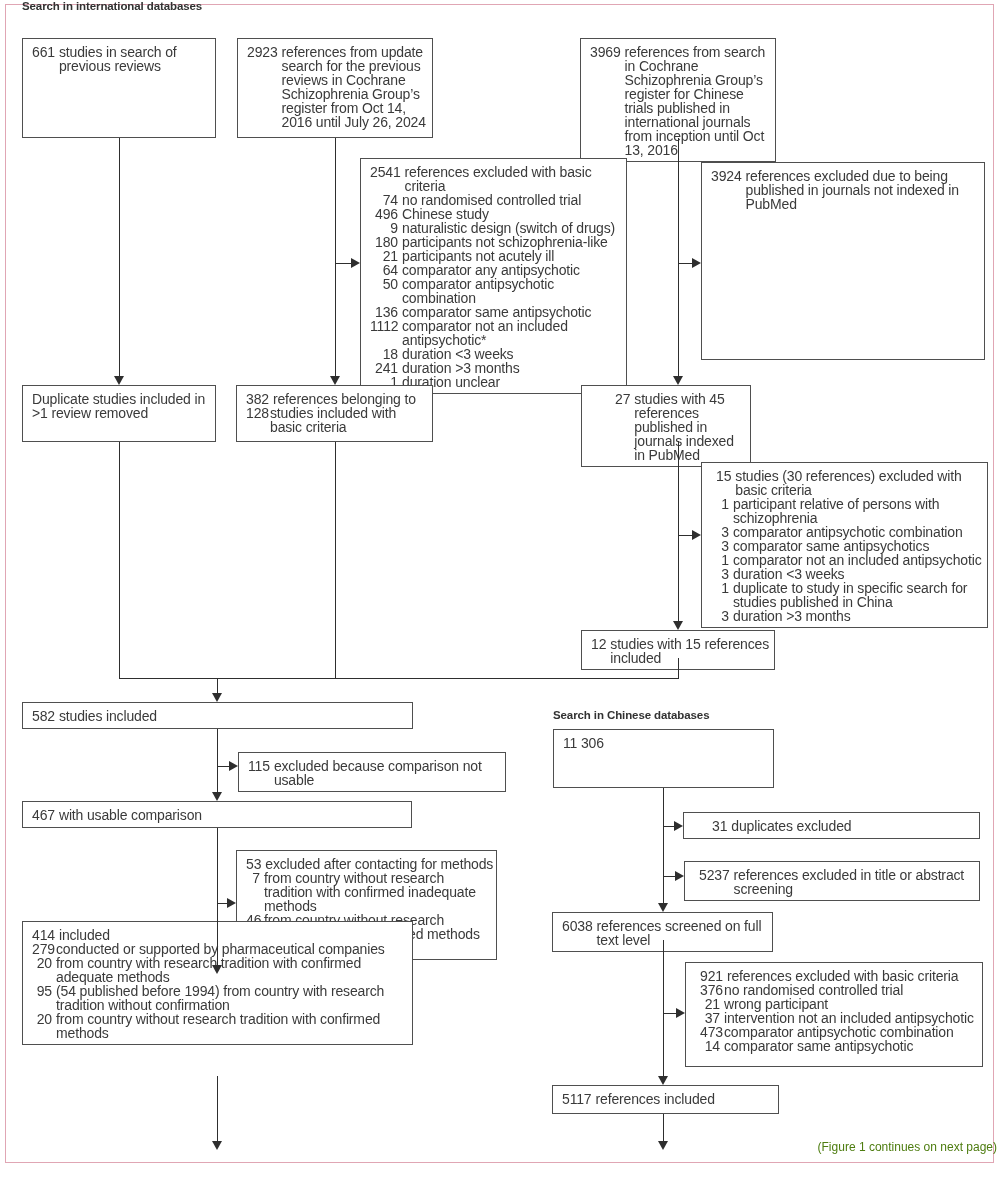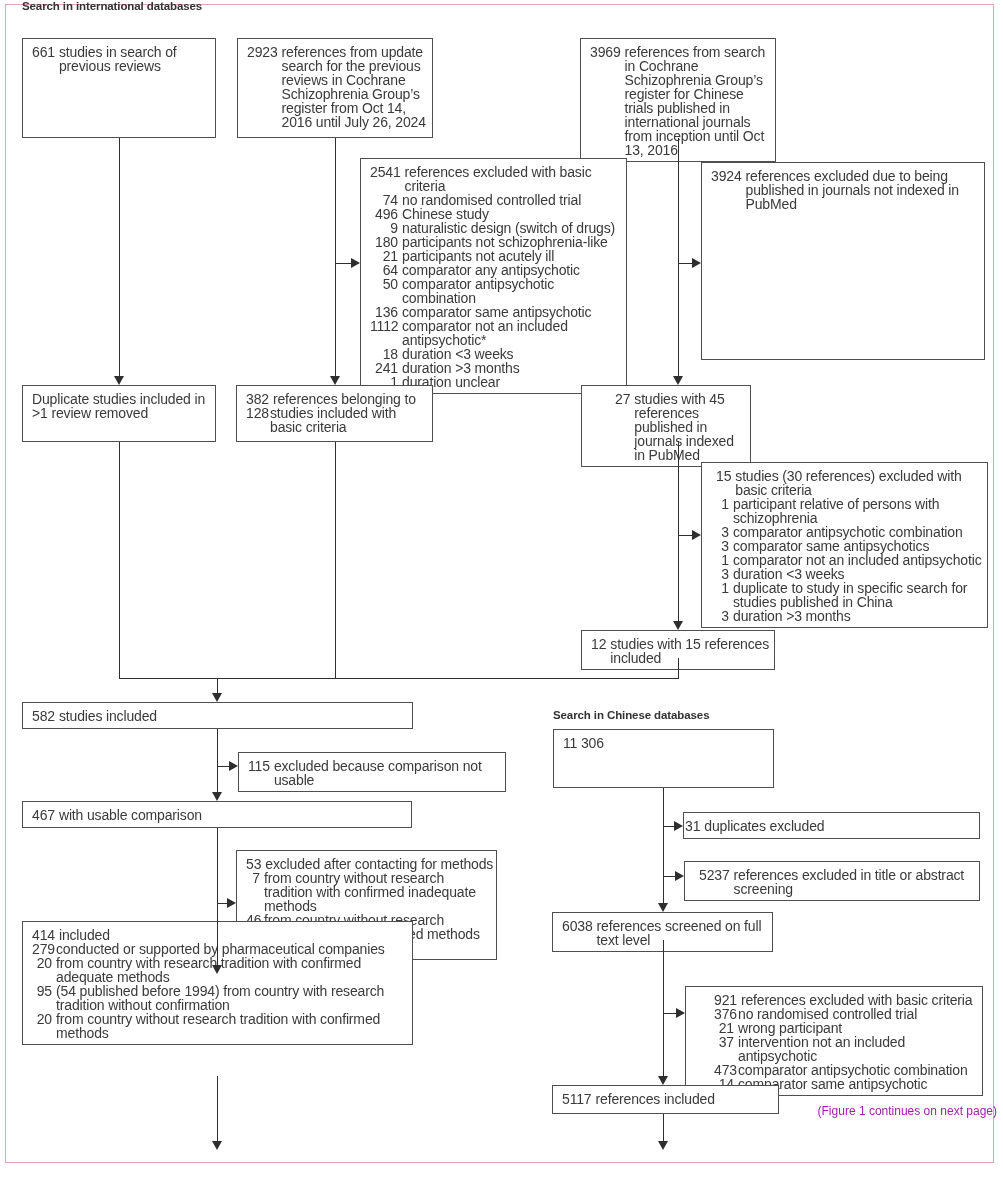--- a/index.html
+++ b/index.html
@@ -26,21 +26,21 @@
   .ln .txt { flex:1 1 auto; }
   .v { position:absolute; width:1px; background:#2e2e2e; }
   .h { position:absolute; height:1px; background:#2e2e2e; }
   .ad { position:absolute; width:0; height:0;
         border-left:5px solid transparent; border-right:5px solid transparent;
         border-top:9px solid #2e2e2e; }
   .ar { position:absolute; width:0; height:0;
         border-top:5px solid transparent; border-bottom:5px solid transparent;
         border-left:9px solid #2e2e2e; }
   .footer-note {
-    position:absolute; right:6px; top:1104px; font-size:12px; color:#a21caf;
+    position:absolute; right:6px; top:1140px; font-size:12px; color:#4d7c0f;
   }
 </style>
 </head>
 <body>
 
 <div class="canvas">
   <div class="frame"></div>
 
   <div class="section-label" style="left:22px; top:0;">Search in international databases</div>
   <div class="section-label" style="left:553px; top:709px;">Search in Chinese databases</div>
@@ -241,39 +241,39 @@
         <span class="num">20</span>
         <span class="txt">from country without research tradition with confirmed methods</span>
       </div>
     </div>
 
   <div class="box" style="left:553px; top:729px; width:221px; min-height:59px;">
       <div class="ln">
         <span class="num">11 306</span>
       </div>
     </div>
-  <div class="box" style="left:683px; top:812px; width:297px; min-height:27px; padding-left:1px;">
+  <div class="box" style="left:683px; top:812px; width:297px; min-height:27px; padding-left:28px;">
       <div class="ln">
         <span class="num">31</span>
         <span class="txt">duplicates excluded</span>
       </div>
     </div>
   <div class="box" style="left:684px; top:861px; width:296px; min-height:28px; padding-left:14px;">
       <div class="ln">
         <span class="num">5237</span>
         <span class="txt">references excluded in title or abstract screening</span>
       </div>
     </div>
   <div class="box" style="left:552px; top:912px; width:221px; min-height:28px;">
       <div class="ln">
         <span class="num">6038</span>
         <span class="txt">references screened on full text level</span>
       </div>
     </div>
-  <div class="box" style="left:685px; top:962px; width:298px; min-height:105px; padding-left:28px;margin-top:24px; --nw:20px;">
+  <div class="box" style="left:685px; top:962px; width:298px; min-height:105px; padding-left:14px; --nw:20px;">
       <div class="ln">
         <span class="num">921</span>
         <span class="txt">references excluded with basic criteria</span>
       </div>
       <div class="ln sub">
         <span class="num">376</span>
         <span class="txt">no randomised controlled trial</span>
       </div>
       <div class="ln sub">
         <span class="num">21</span>

